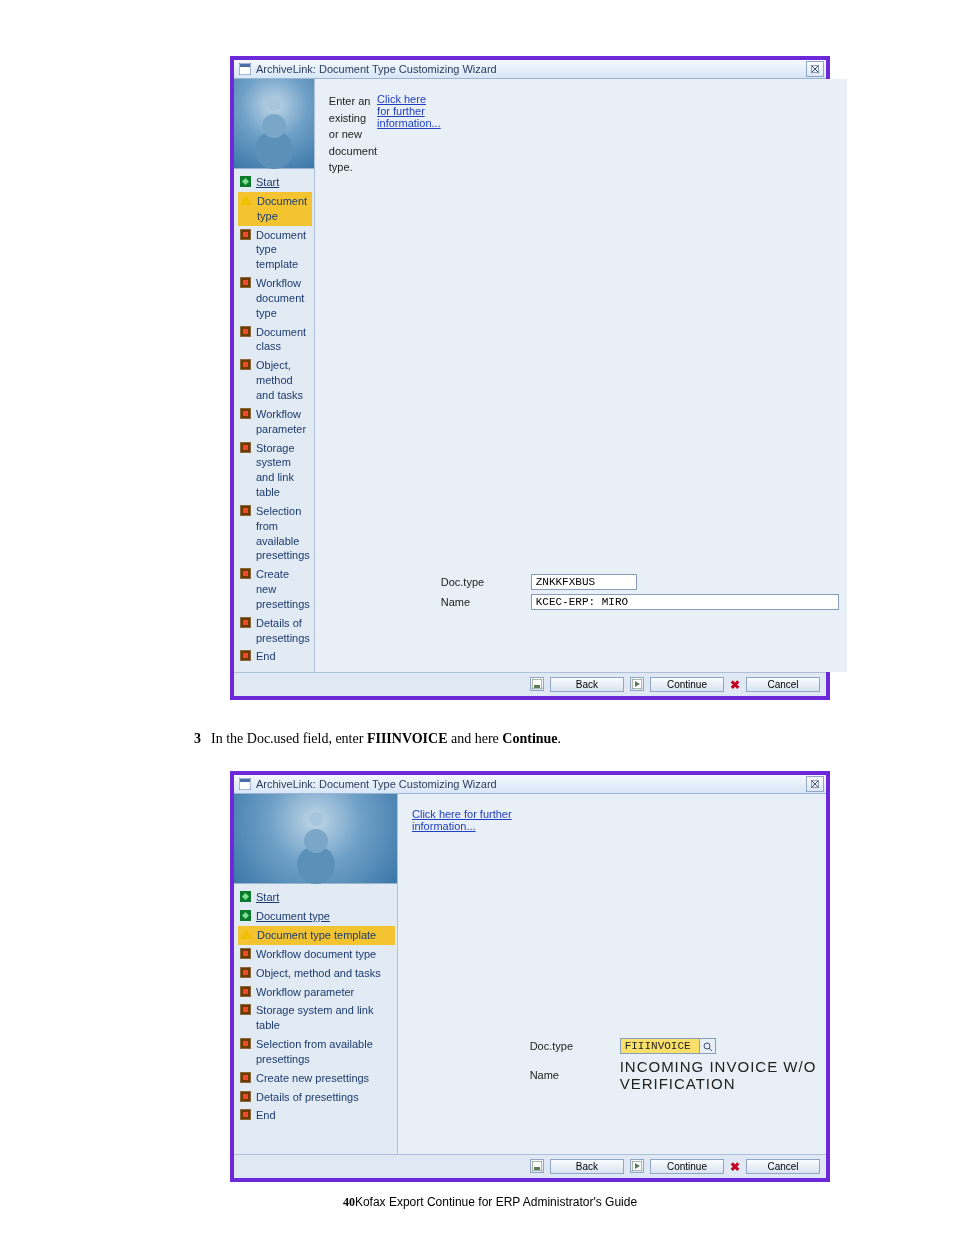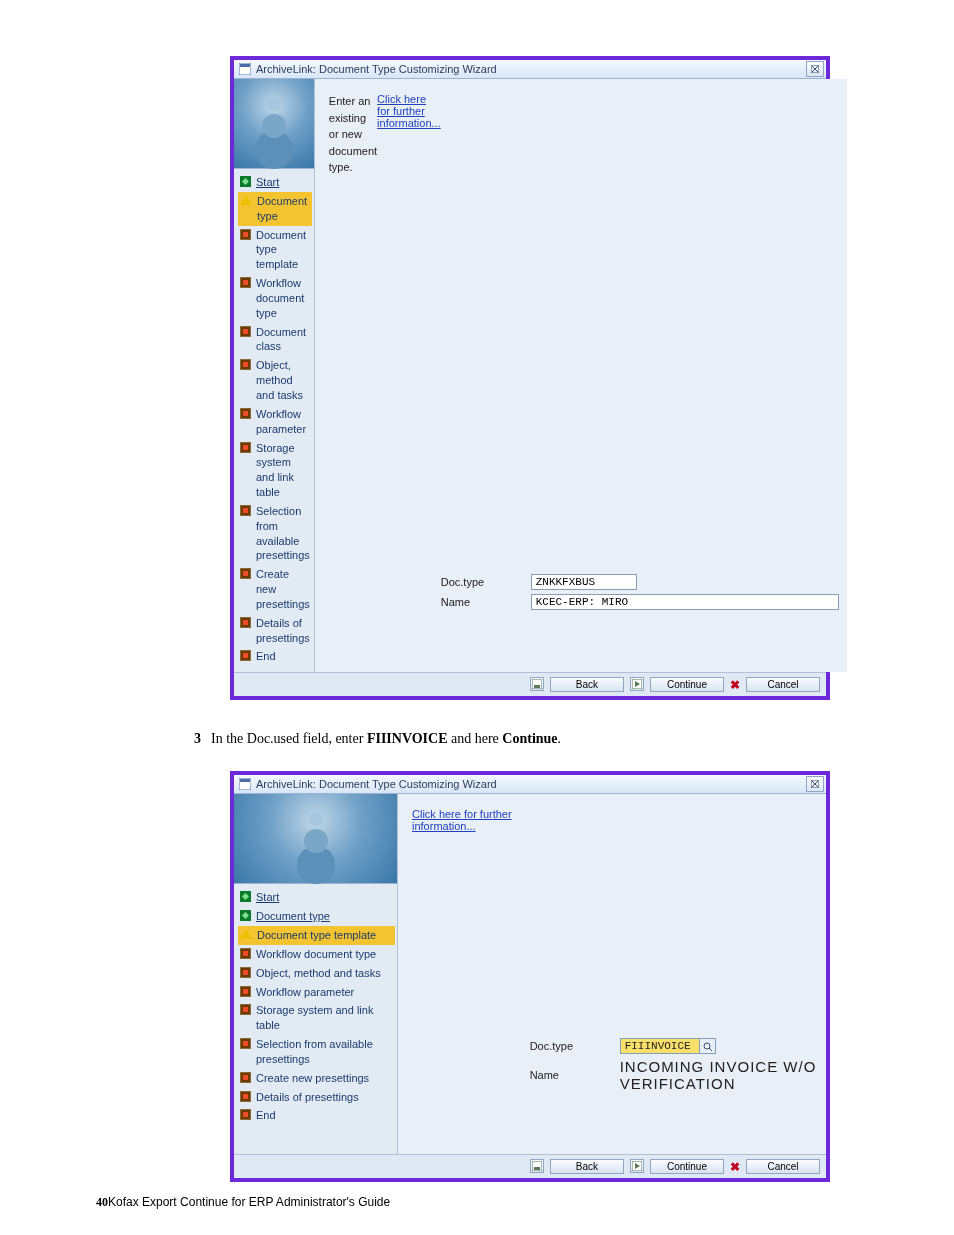--- a/index.html
+++ b/index.html
@@ -177,21 +177,21 @@
     gap: 10px;
     line-height: 1.5;
   }
   .step-num { font-weight: bold; }
   .page-foot {
     position: absolute;
     bottom: 50px;
     left: 96px;
     right: 70px;
     display: flex;
-    justify-content: flex-start;
+    justify-content: center;
     font-size: 12px;
   }
   .page-foot .pn { font-weight: bold; font-family: Georgia, serif; }
   .page-foot .gt { font-family: Arial, sans-serif; }
 </style>
 </head>
 <body>
 
 <div class="page">
 

